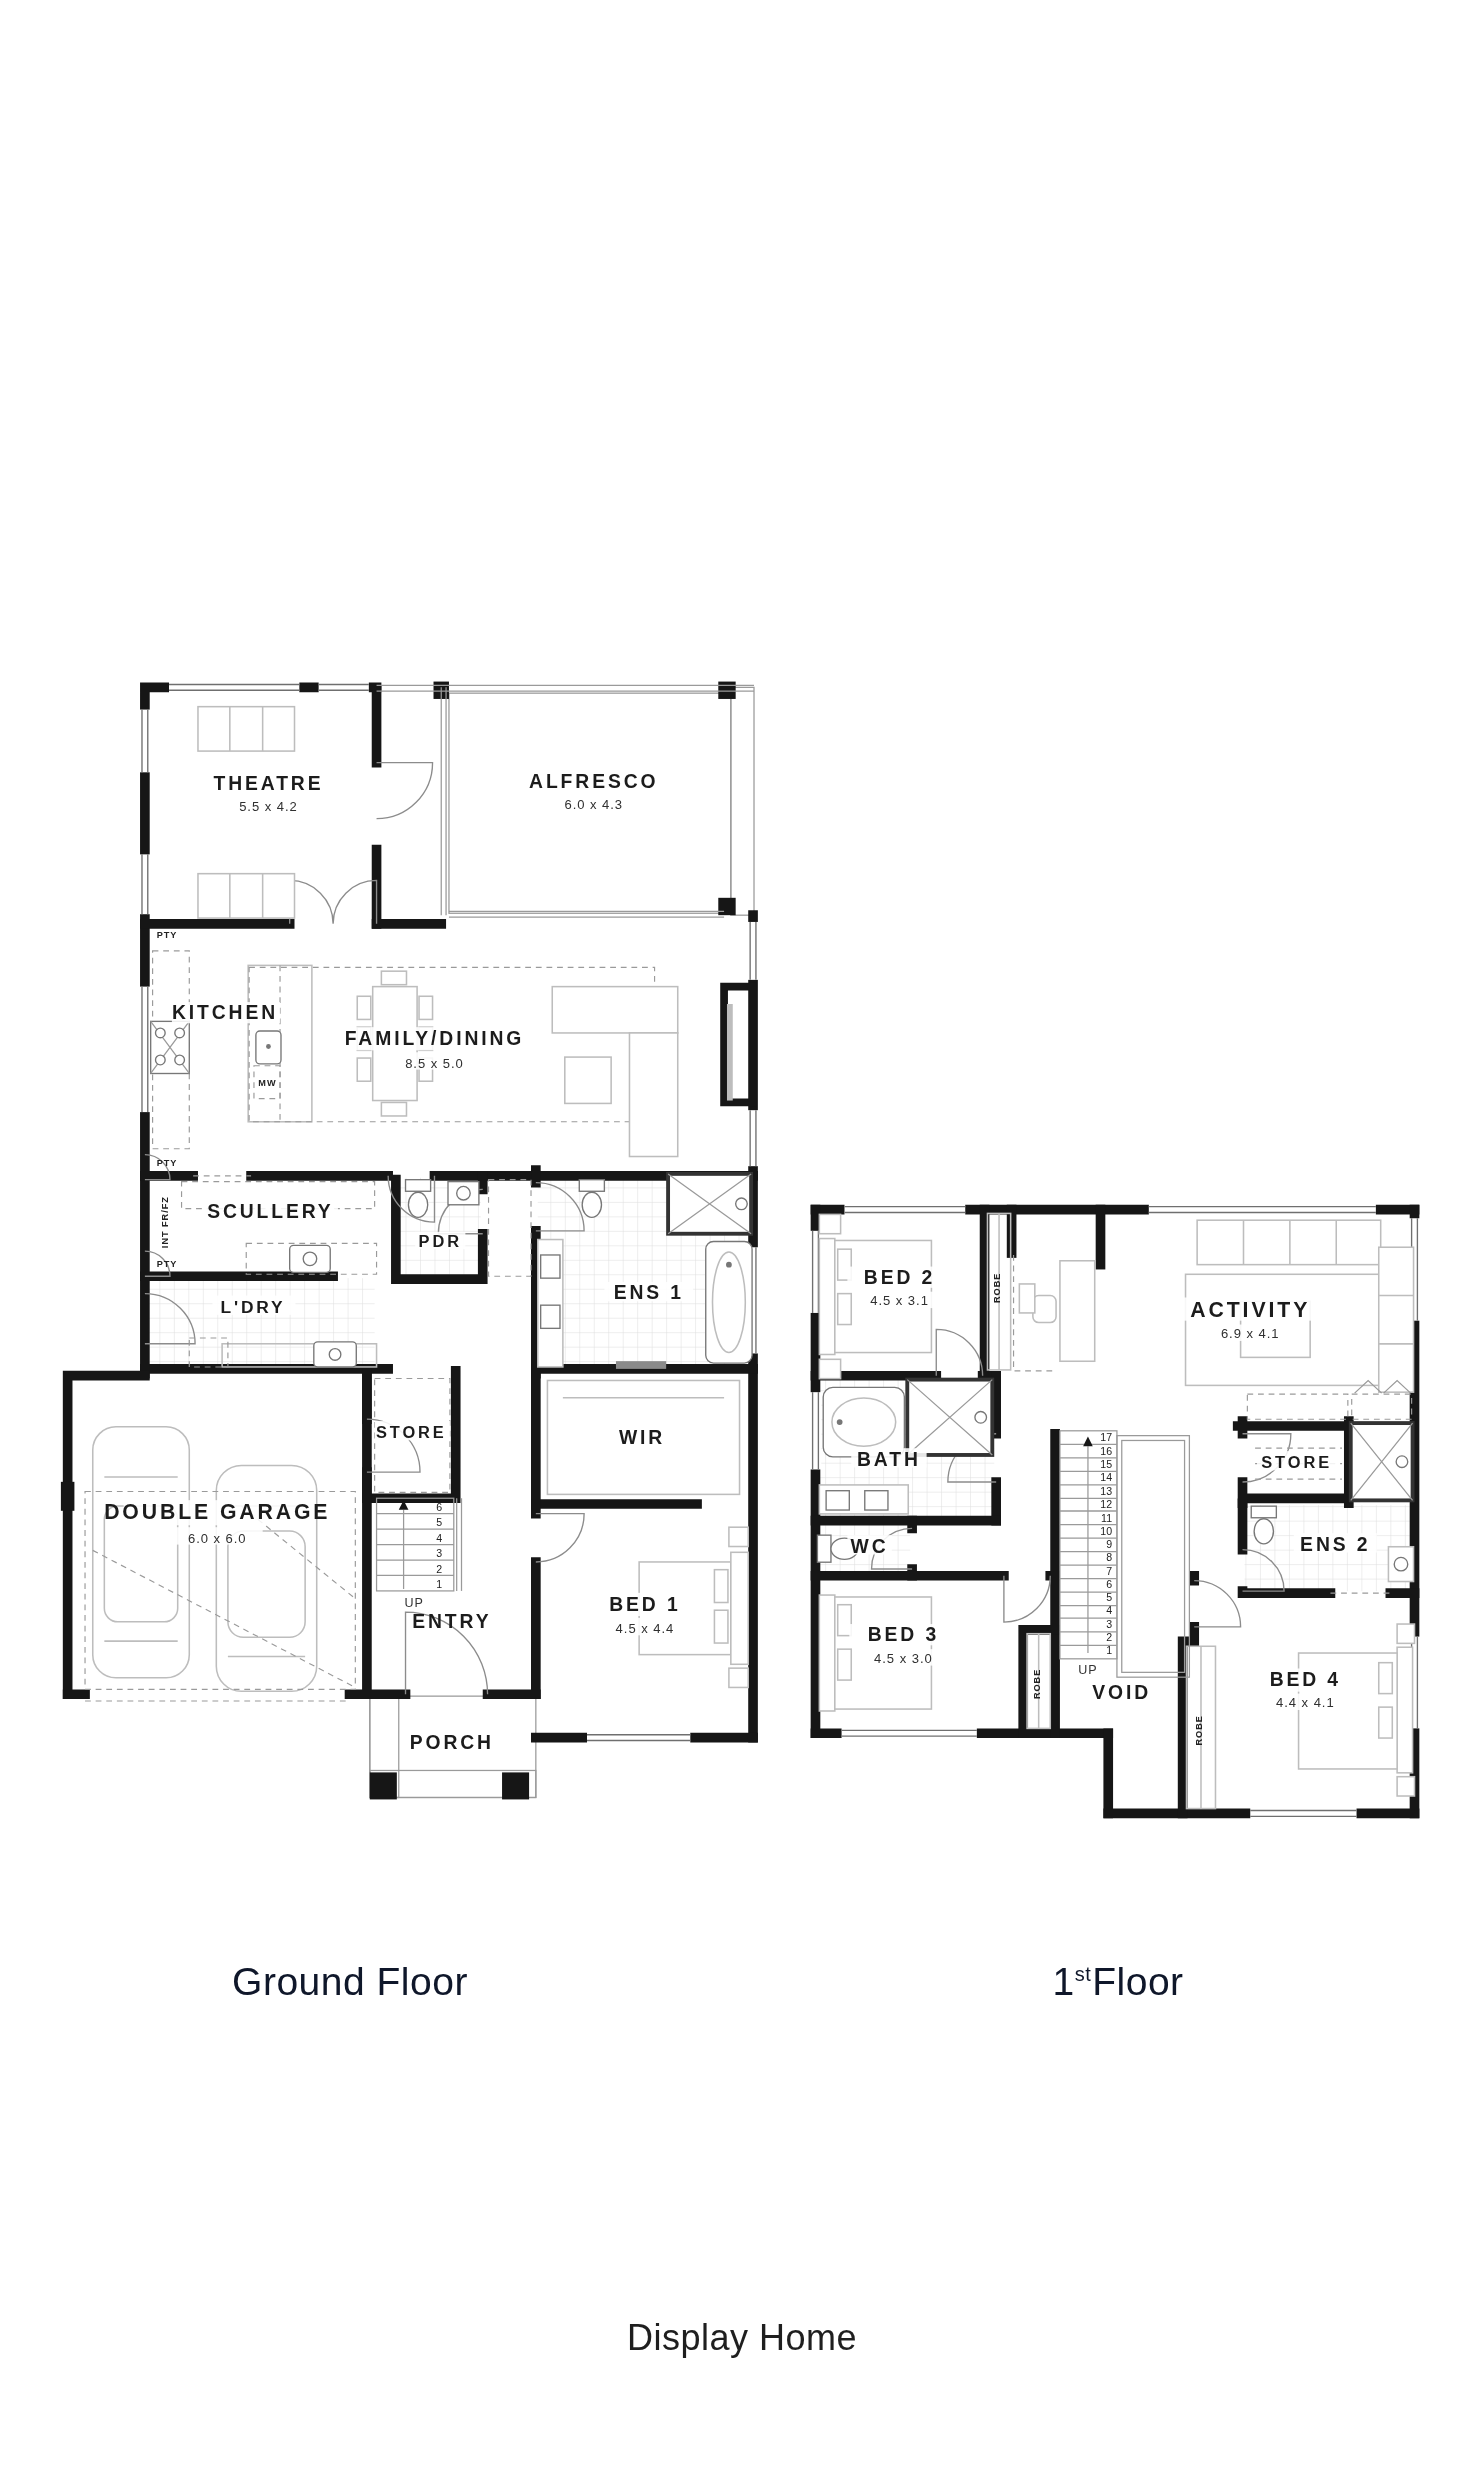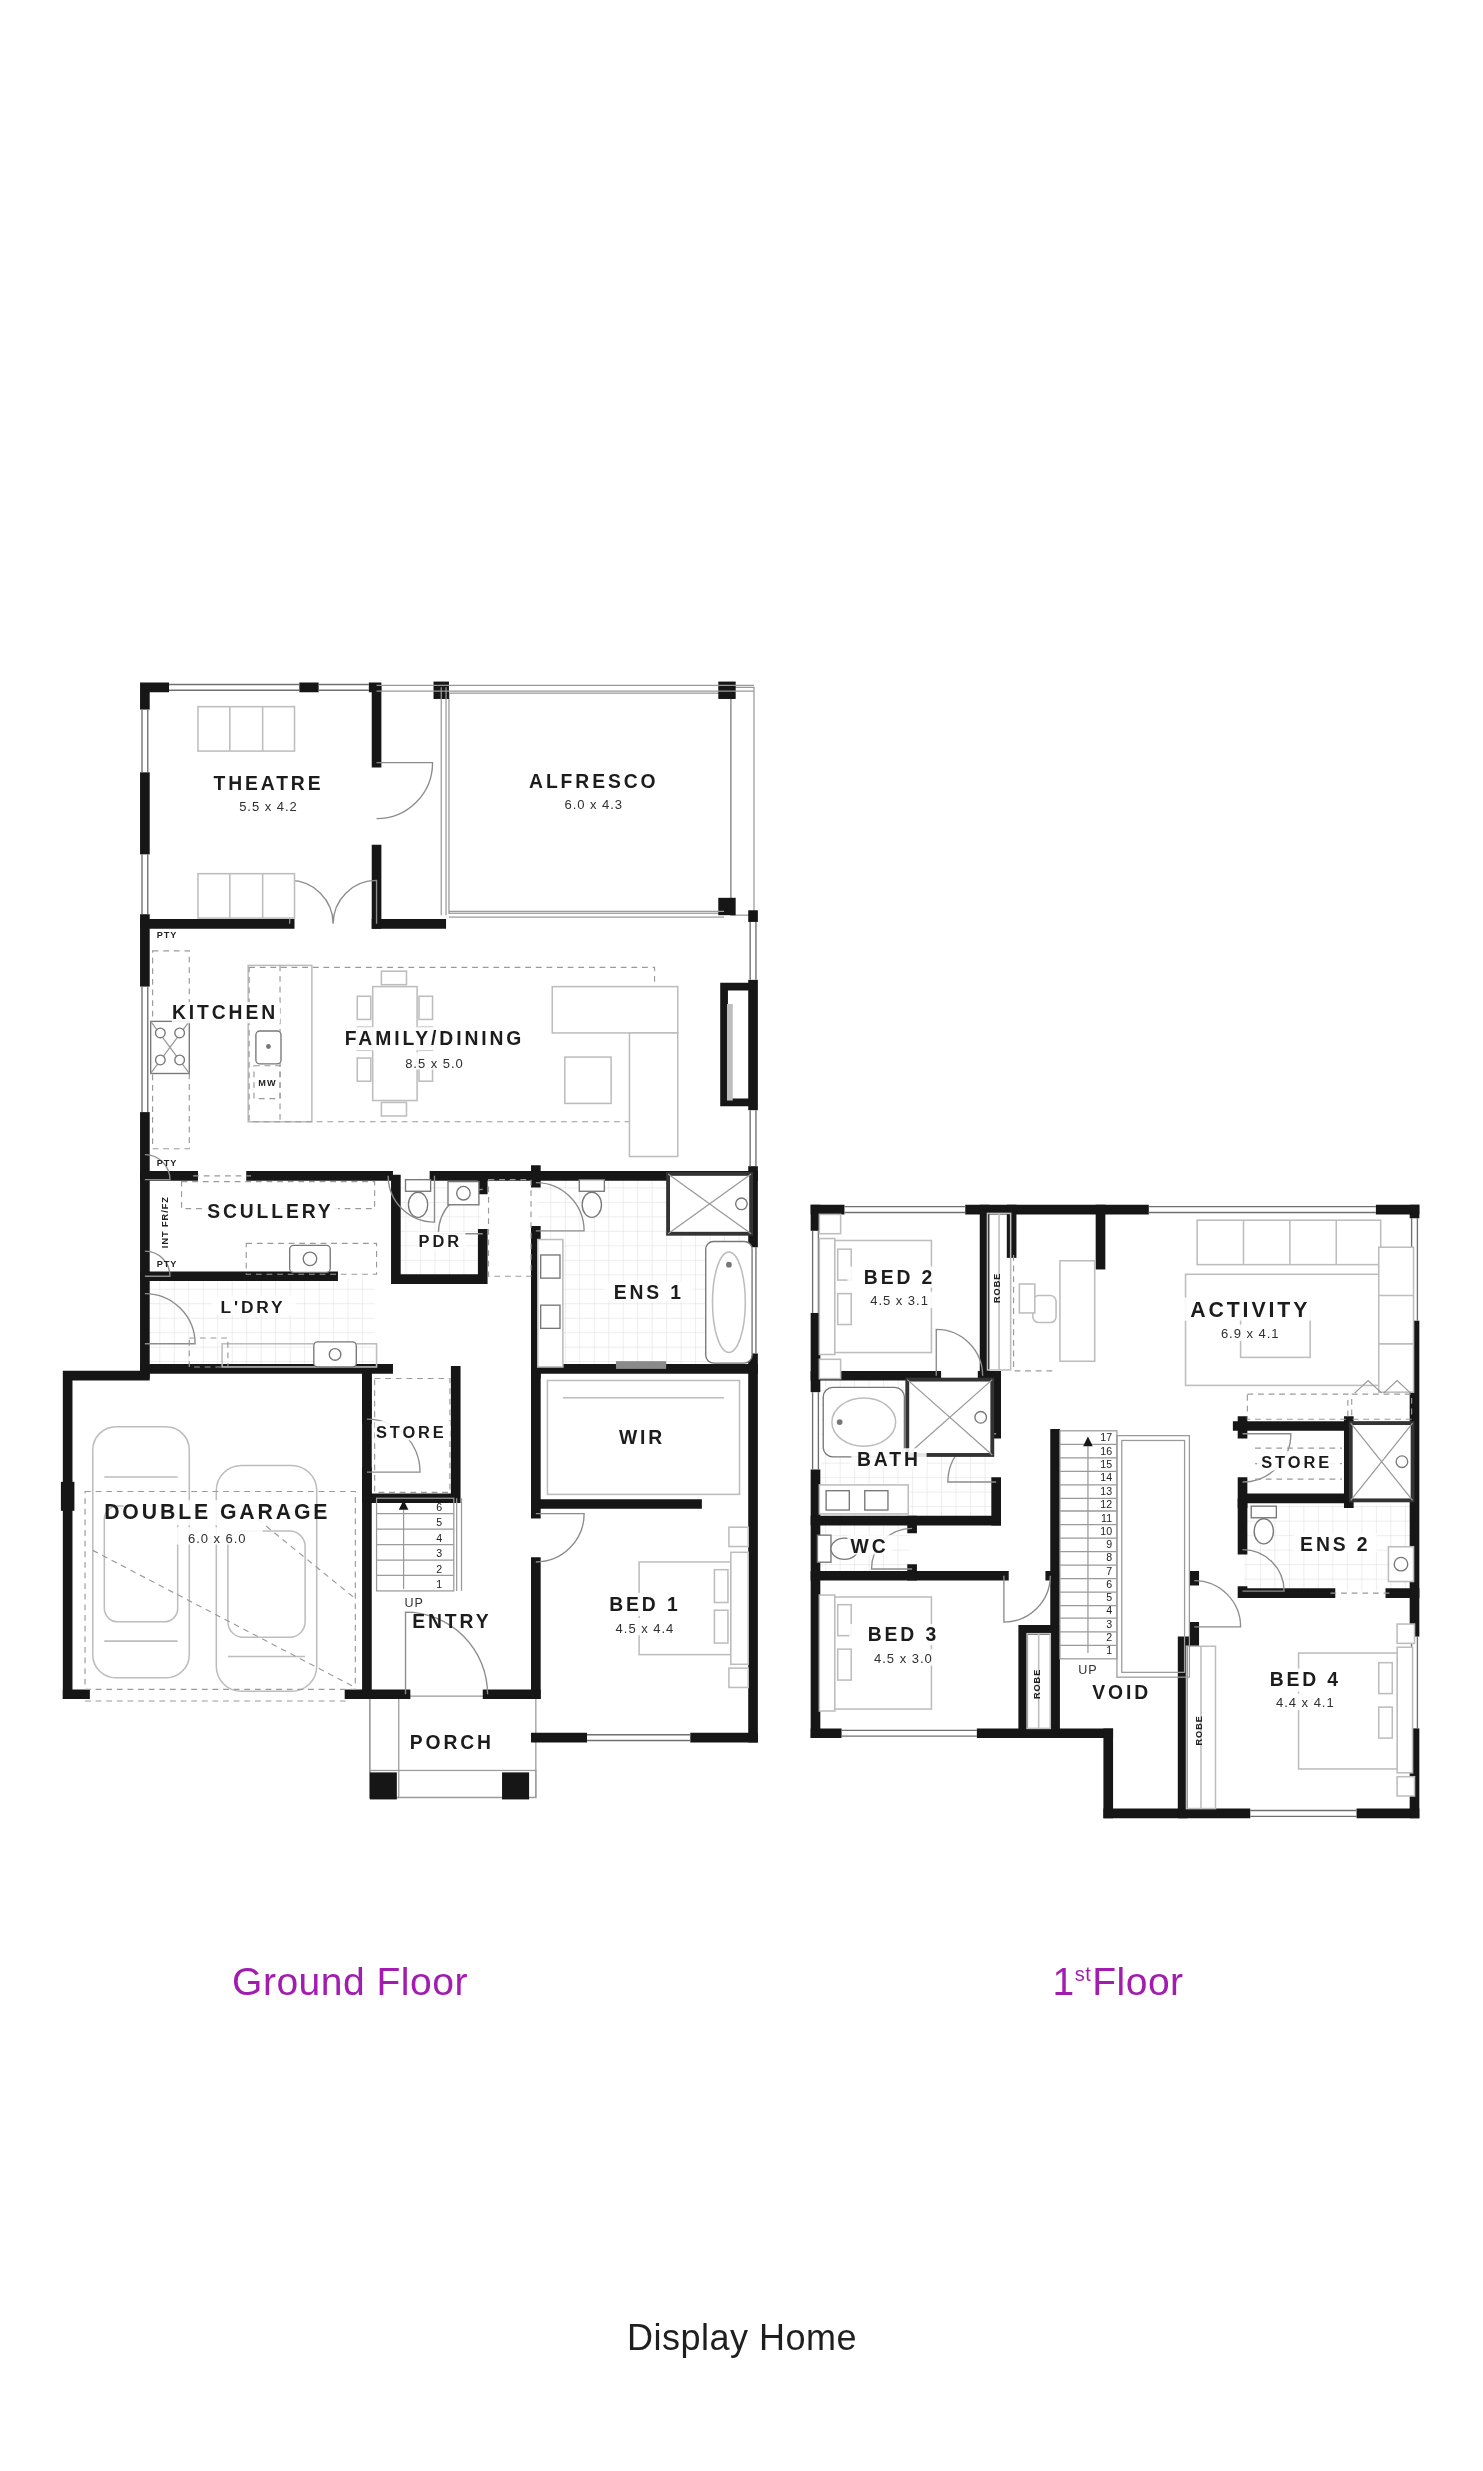--- a/index.html
+++ b/index.html
@@ -27,21 +27,21 @@
   .rm-lg{font-size:22px;}
   .dim{font-family:"Liberation Sans",sans-serif;font-size:13.5px;letter-spacing:1px;
        fill:#303030;text-anchor:middle;}
   .ann{font-family:"Liberation Sans",sans-serif;font-size:9.5px;font-weight:bold;
        letter-spacing:1px;fill:#222;text-anchor:middle;}
   .st{font-family:"Liberation Sans",sans-serif;font-size:11px;fill:#222;text-anchor:end;}
   .up{font-family:"Liberation Sans",sans-serif;font-size:13px;fill:#333;
       text-anchor:middle;letter-spacing:1px;}
 
   
-  .floor-label{position:absolute;transform:translateX(-50%);font-size:39px;color:#a21caf;
+  .floor-label{position:absolute;transform:translateX(-50%);font-size:39px;color:#0f172a;
                letter-spacing:0.5px;white-space:nowrap;}
   .floor-label sup{font-size:20px;}
   .floor-label .word{margin-left:1px;}
   .brand-label{position:absolute;transform:translateX(-50%);font-size:36px;color:#1f1f1f;
                letter-spacing:0.5px;white-space:nowrap;}
 </style>
 </head>
 <body>
 
 <div class="page">

